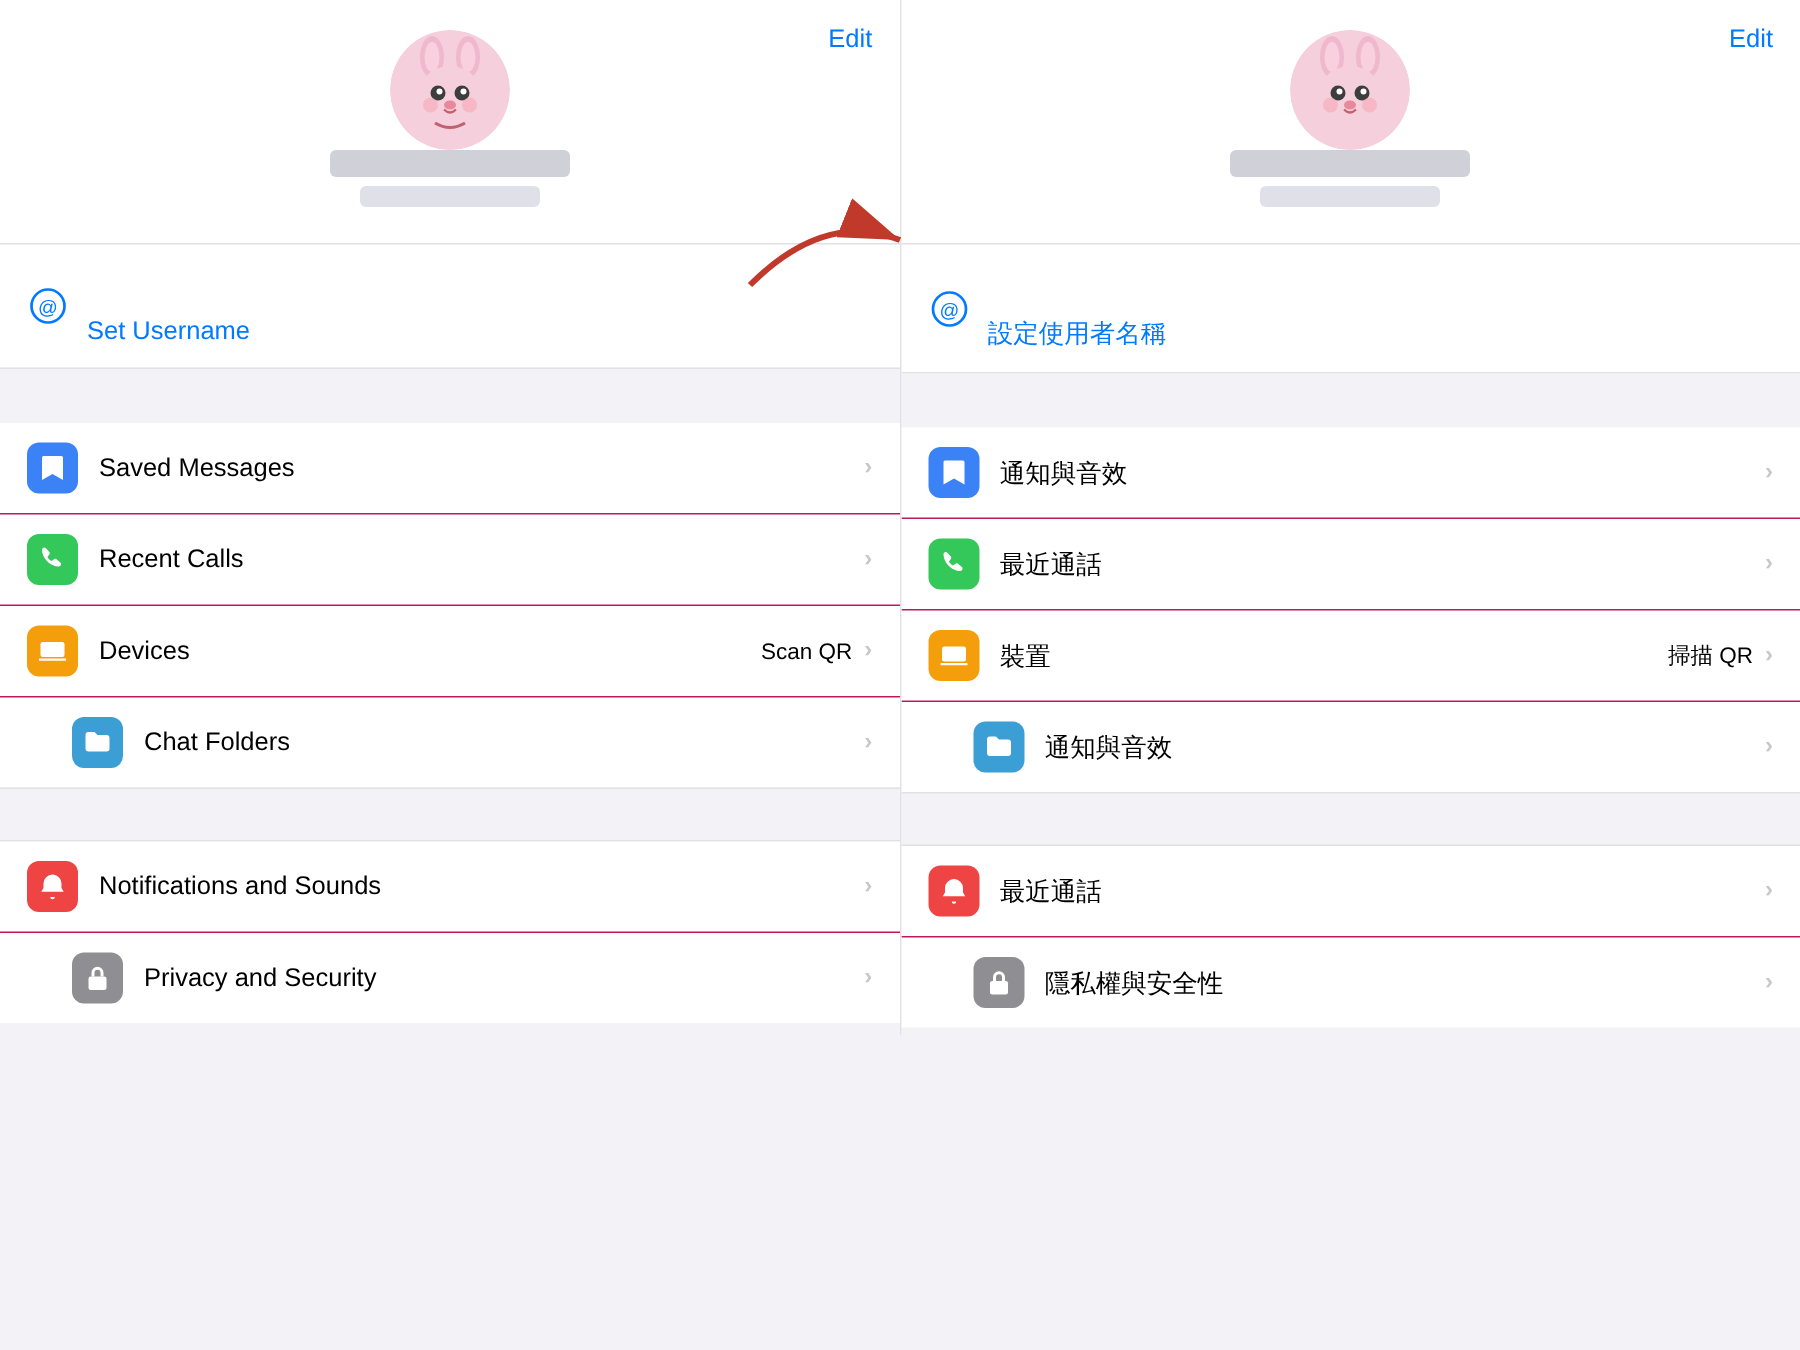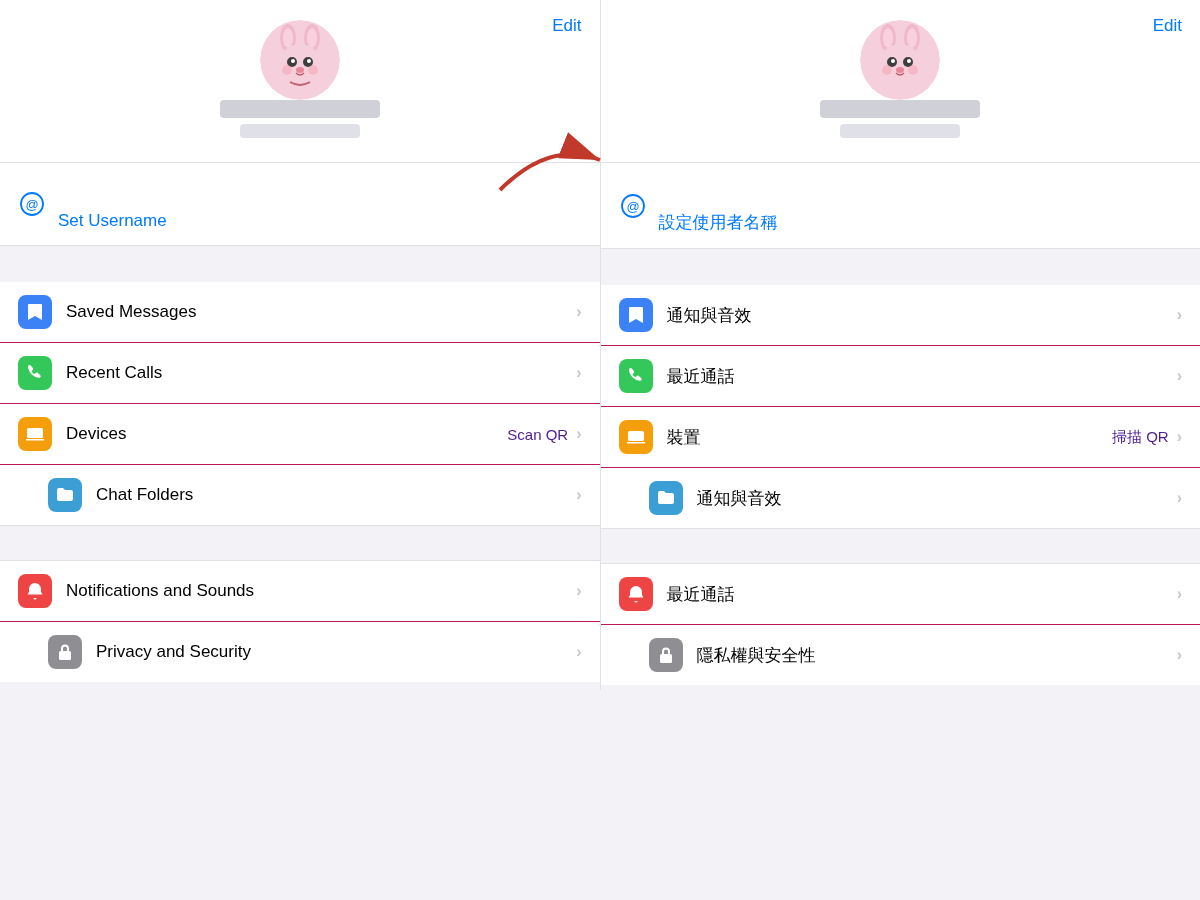--- a/index.html
+++ b/index.html
@@ -165,21 +165,21 @@
     }
 
     .item-right {
       display: flex;
       align-items: center;
       gap: 4px;
     }
 
     .item-secondary {
       font-size: 15px;
-      color: #4c1d95;
+      color: #000000;
     }
 
     .chevron {
       color: #c7c7cc;
       font-size: 16px;
       font-weight: 600;
       margin-left: 4px;
     }
 
     .section-divider-2 {

